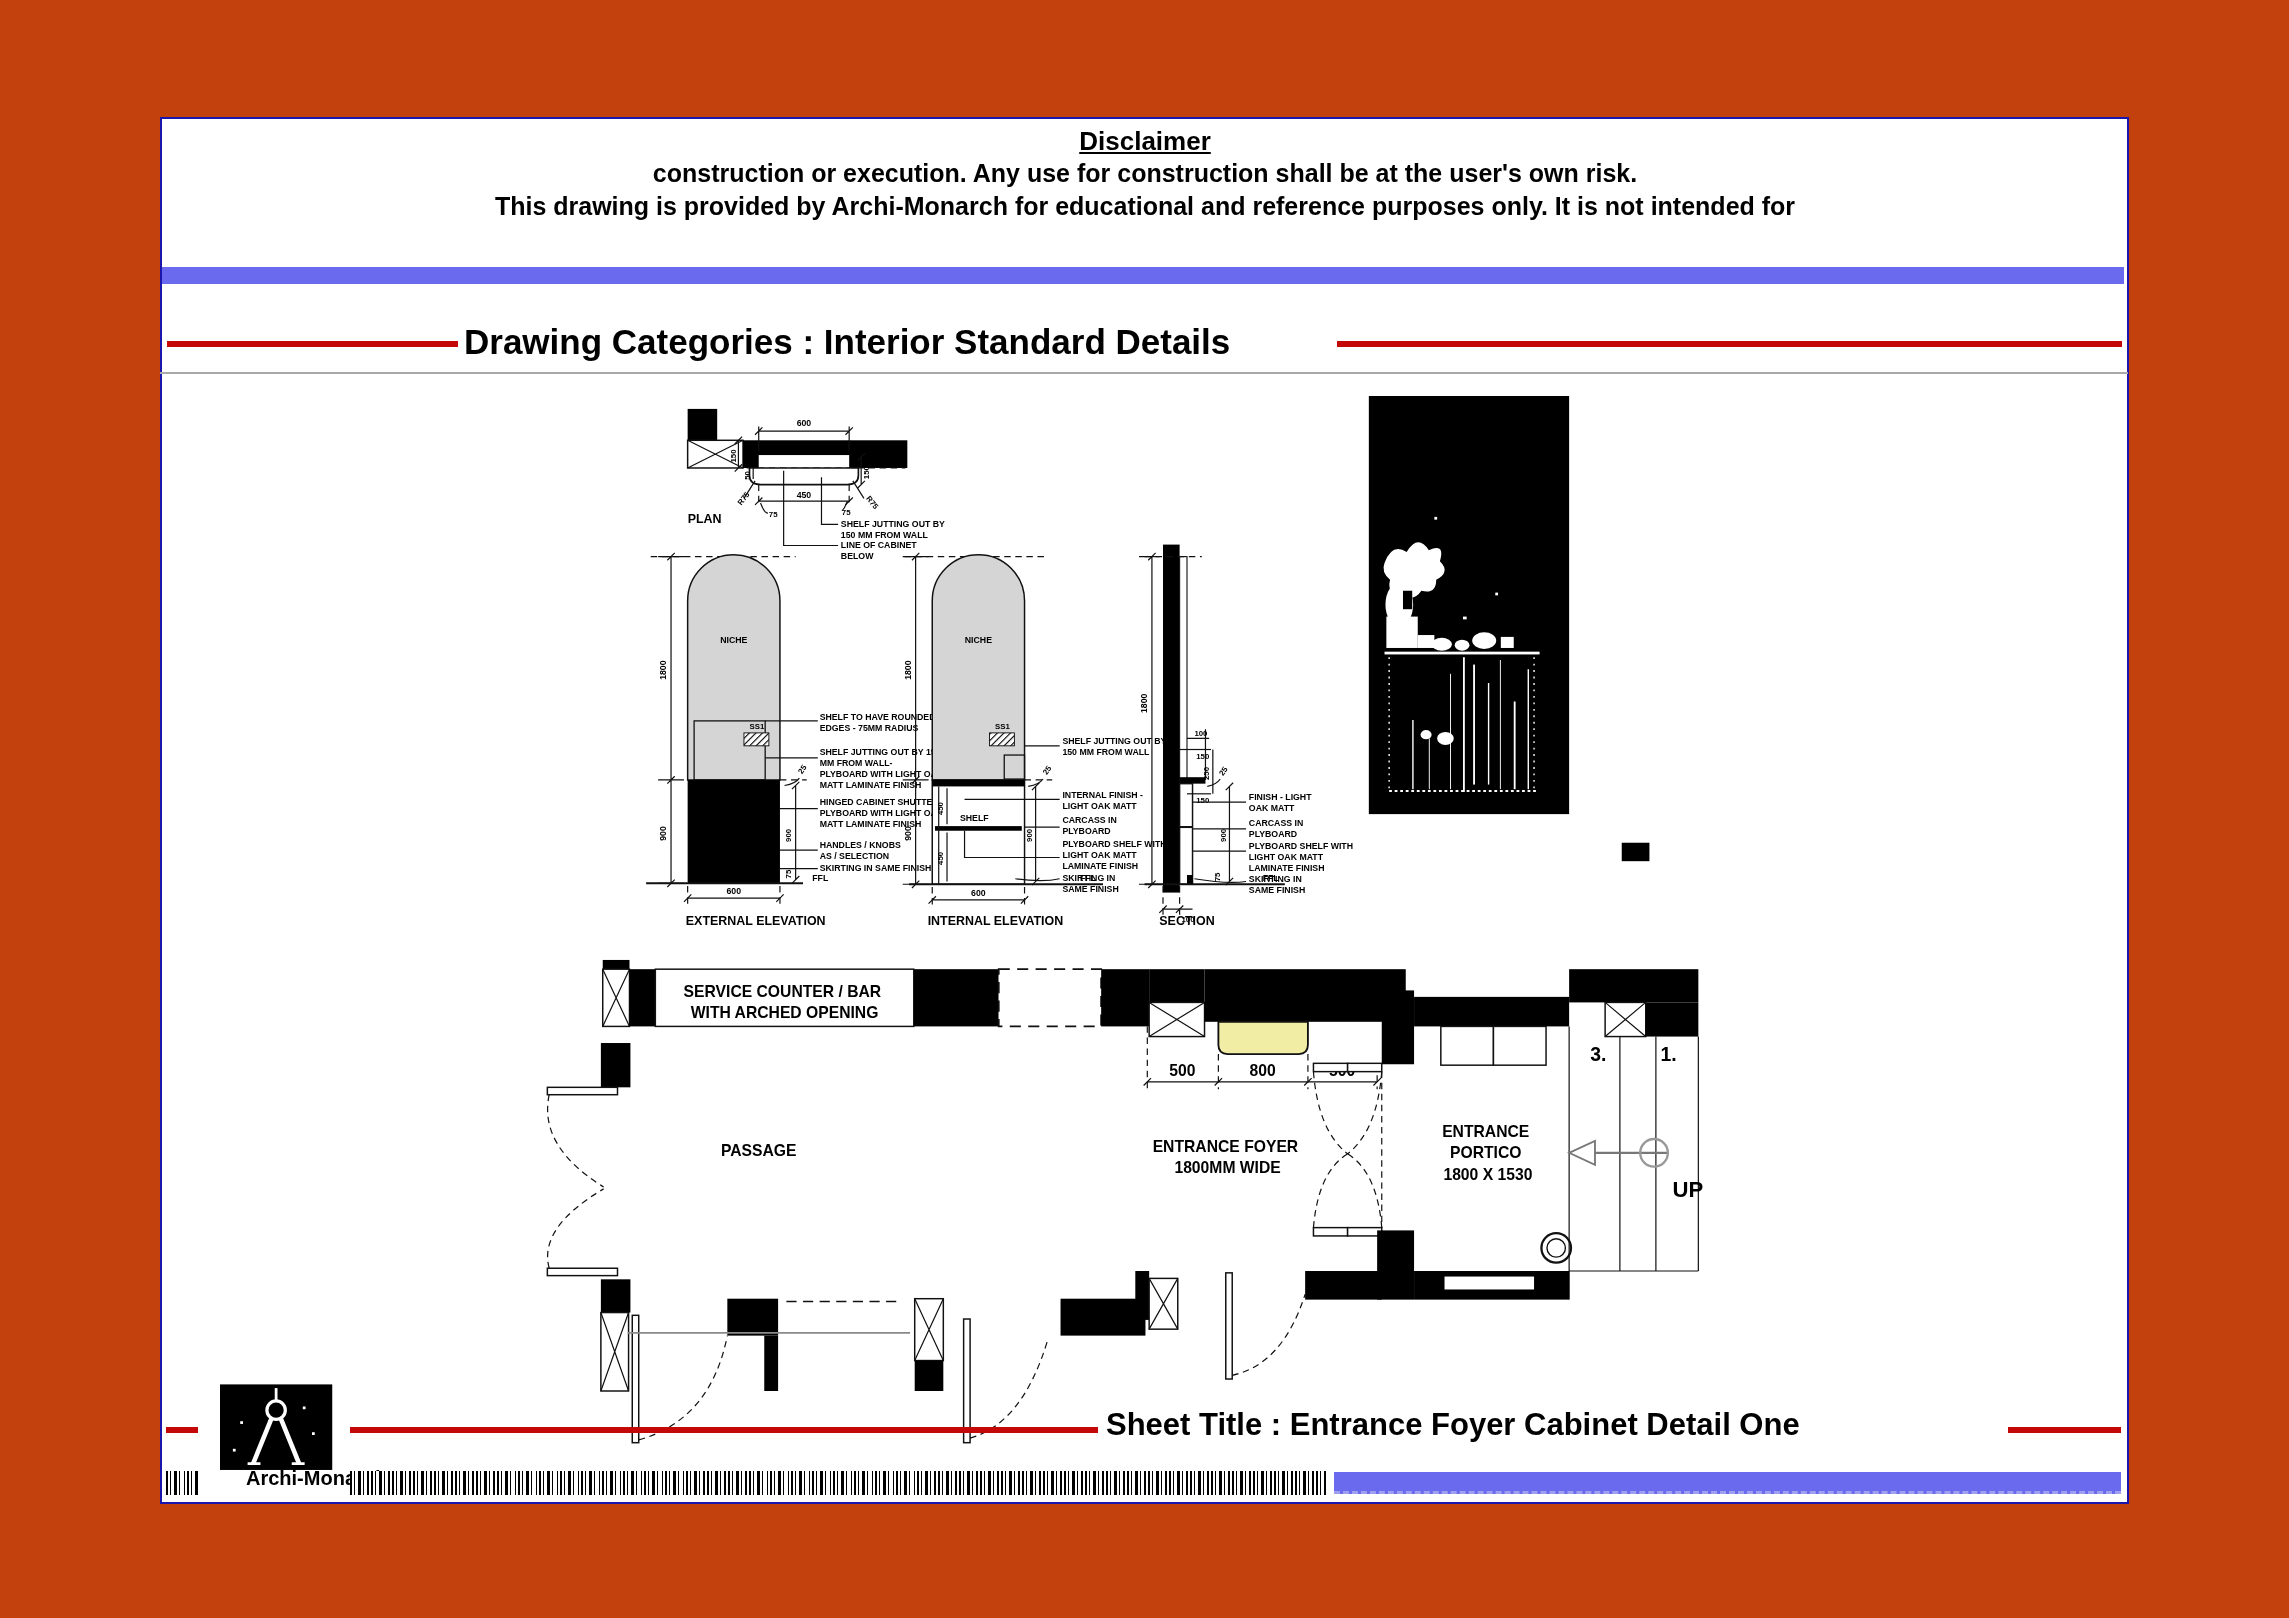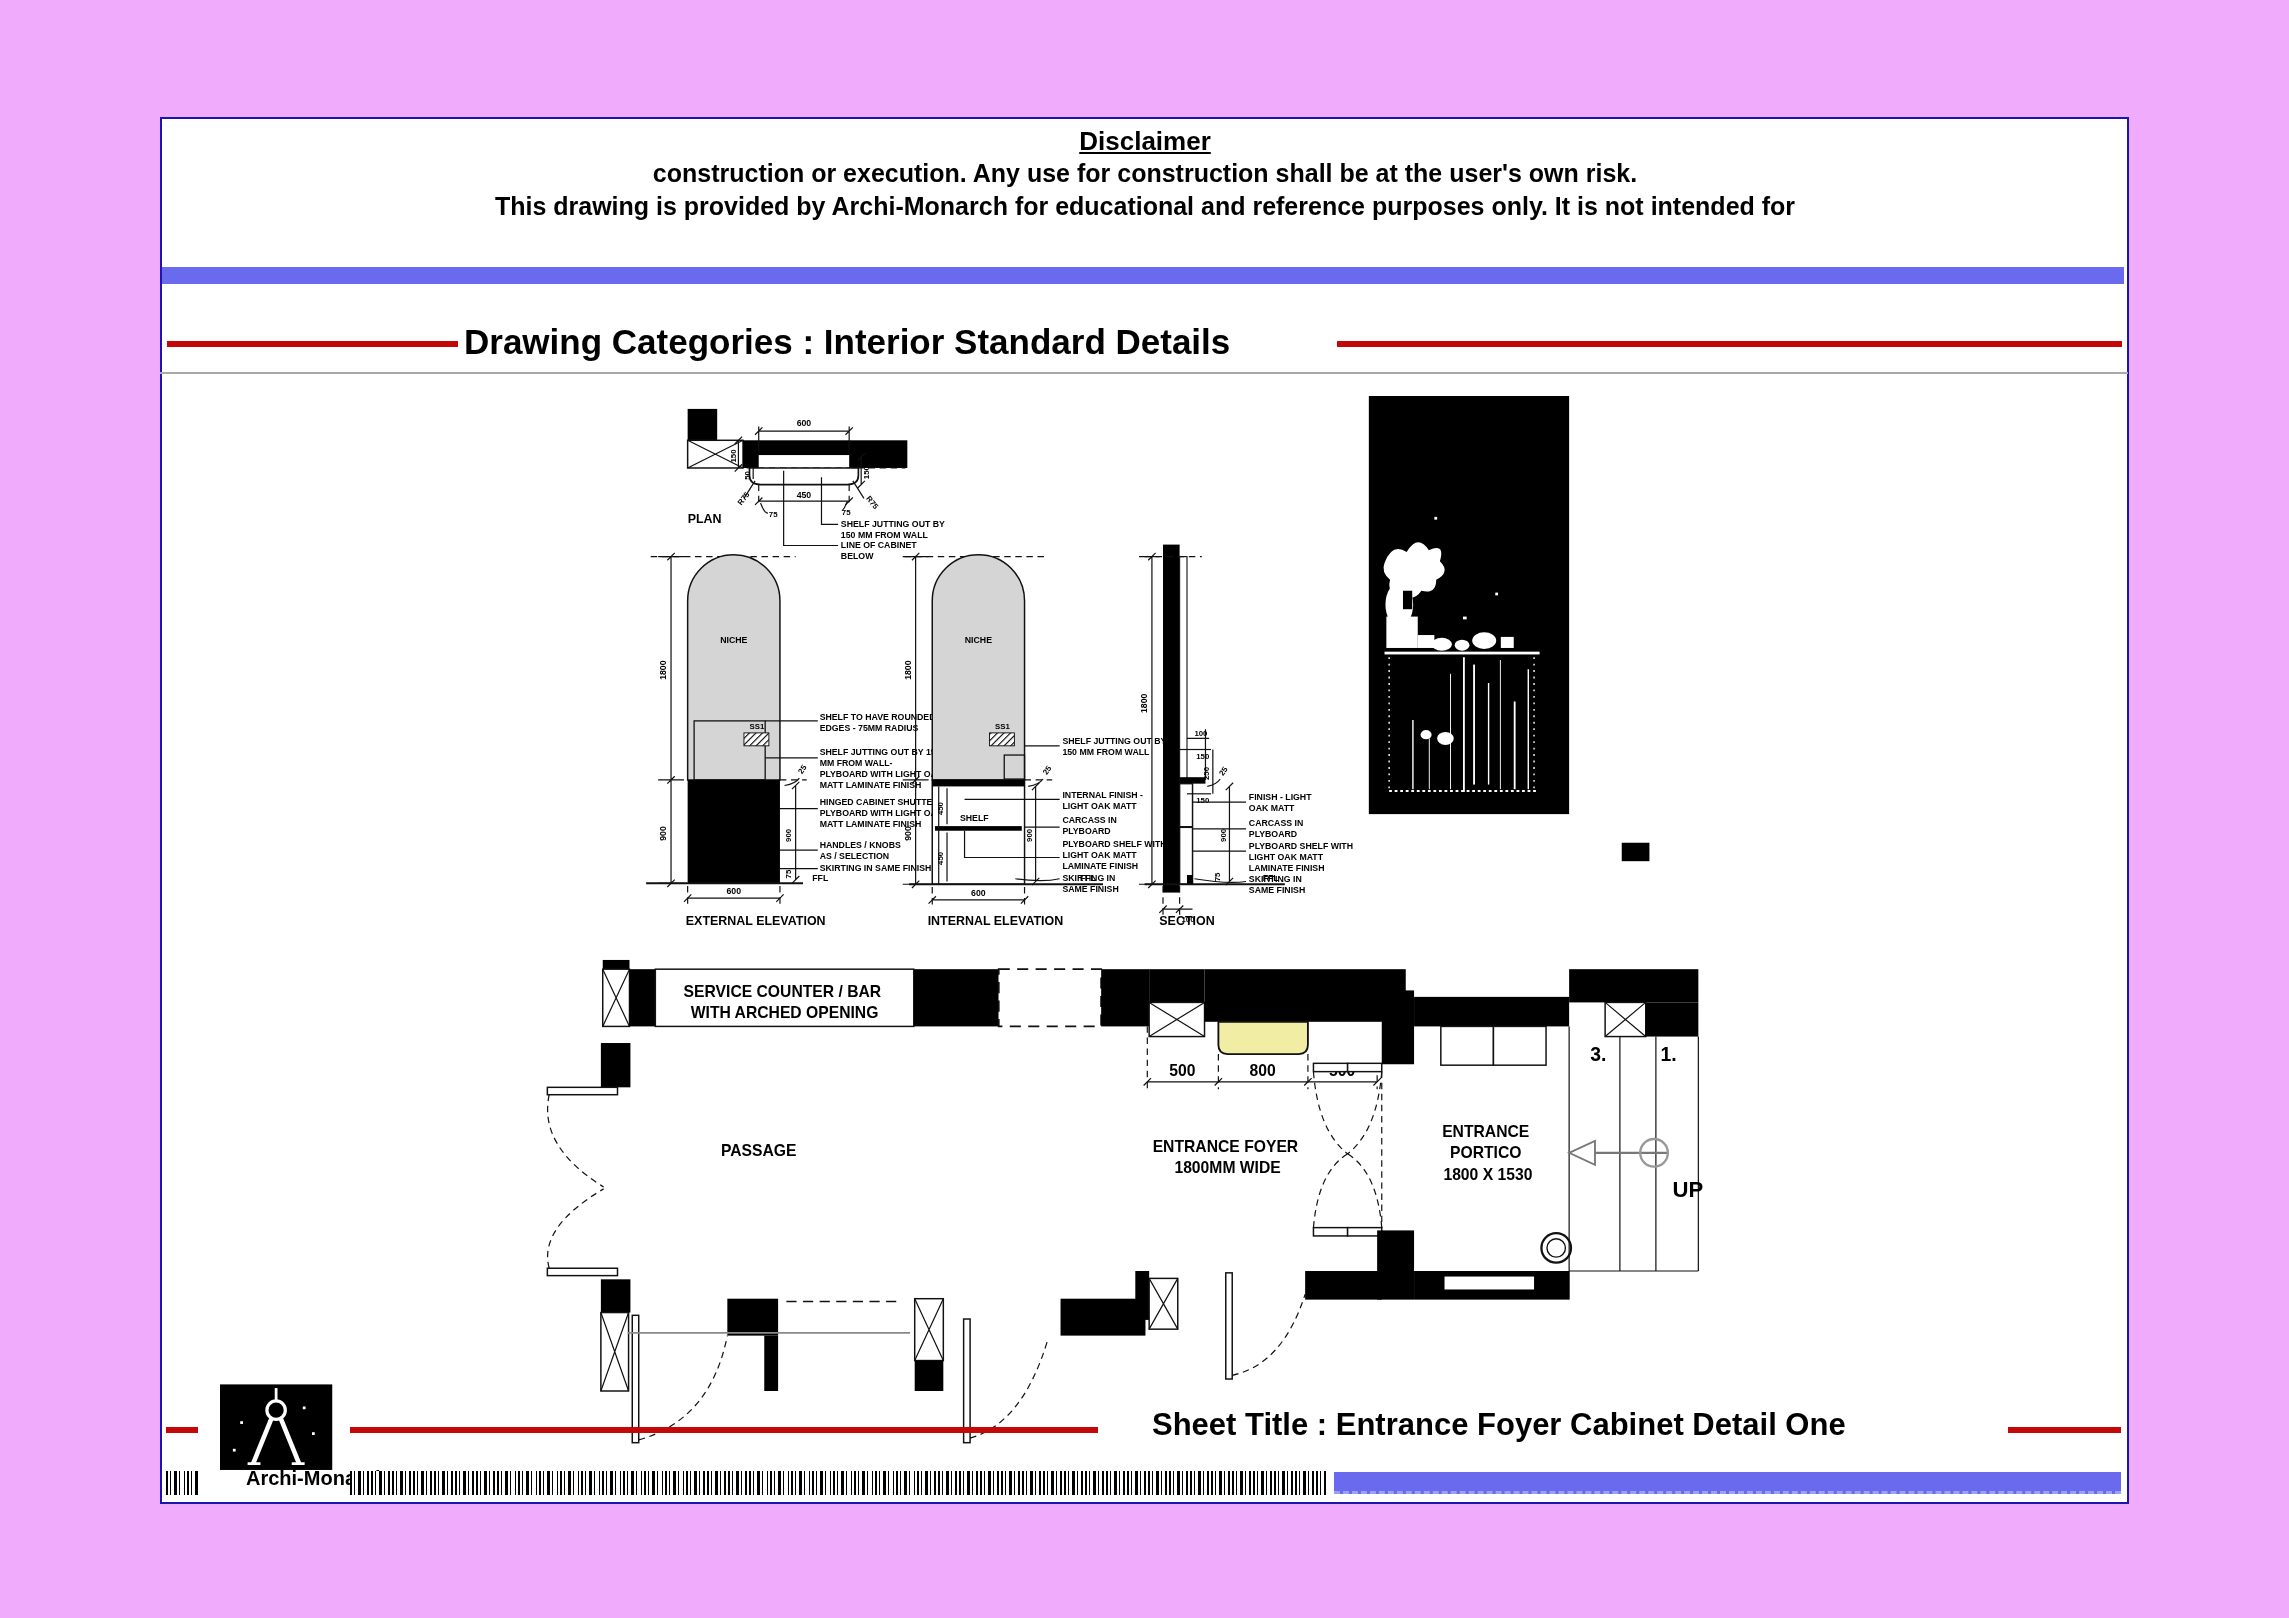--- a/index.html
+++ b/index.html
@@ -1,29 +1,29 @@
 <!DOCTYPE html>
 <html style="font-size:14.8px"><head>
 <meta charset="utf-8">
 <style>
   html,body{margin:0;padding:0;background:#fff;}
-  .page{position:relative;width:2290px;height:1619px;background:#f0abfc;overflow:hidden;
+  .page{position:relative;width:2290px;height:1619px;background:#c2410c;overflow:hidden;
         font-family:"Liberation Sans",sans-serif;color:#000;}
   .sheet-border{position:absolute;left:160px;top:117px;width:1965px;height:1383px;
         border:2.8px solid #1a16ad;background:#fff;}
   .disclaimer{position:absolute;left:160px;top:126px;width:1970px;text-align:center;}
   .disclaimer .title{font-size:26px;font-weight:bold;text-decoration:underline;}
   .disclaimer .line{font-size:25px;font-weight:bold;line-height:33px;}
   .bar{position:absolute;background:#6a6aee;}
   .bar-top{left:162px;top:267px;width:1962px;height:16.6px;}
   .bar-bottom{left:1334px;top:1472px;width:787px;height:19.4px;border-bottom:3.7px dashed #a0a0f0;}
   .redline{position:absolute;height:5.5px;background:#c40808;}
   .heading{position:absolute;left:464px;top:322px;font-size:35px;font-weight:bold;white-space:nowrap;}
   .grayline{position:absolute;left:160px;top:372px;width:1968px;height:1.8px;background:#a8a8a8;}
-  .sheet-title{position:absolute;left:1106px;top:1407px;font-size:31px;font-weight:bold;white-space:nowrap;margin-left:46px;}
+  .sheet-title{position:absolute;left:1106px;top:1407px;font-size:31px;font-weight:bold;white-space:nowrap;}
   .brand{position:absolute;left:202px;top:1467px;font-size:20px;font-weight:bold;white-space:nowrap;margin-left:44px;}
   .barcode{position:absolute;top:1471px;height:24px;
      background:repeating-linear-gradient(90deg,#000 0 1.8px,#fff 1.8px 3.7px,#000 3.7px 4.6px,#fff 4.6px 8.3px,#000 8.3px 11px,#fff 11px 13px,#000 13px 14px,#fff 14px 17.5px,#000 17.5px 19.4px,#fff 19.4px 21px);}
   .bc1{left:166px;width:33px;}
   .bc2{left:350px;width:976px;}
   svg{position:absolute;left:0;top:0;}
   svg text{font-family:"Liberation Sans",sans-serif;fill:#000;}
   .t8{font-size:8.5px;font-weight:bold;}
   .t9{font-size:9.5px;font-weight:bold;}
   .t13{font-size:13.5px;font-weight:bold;}

